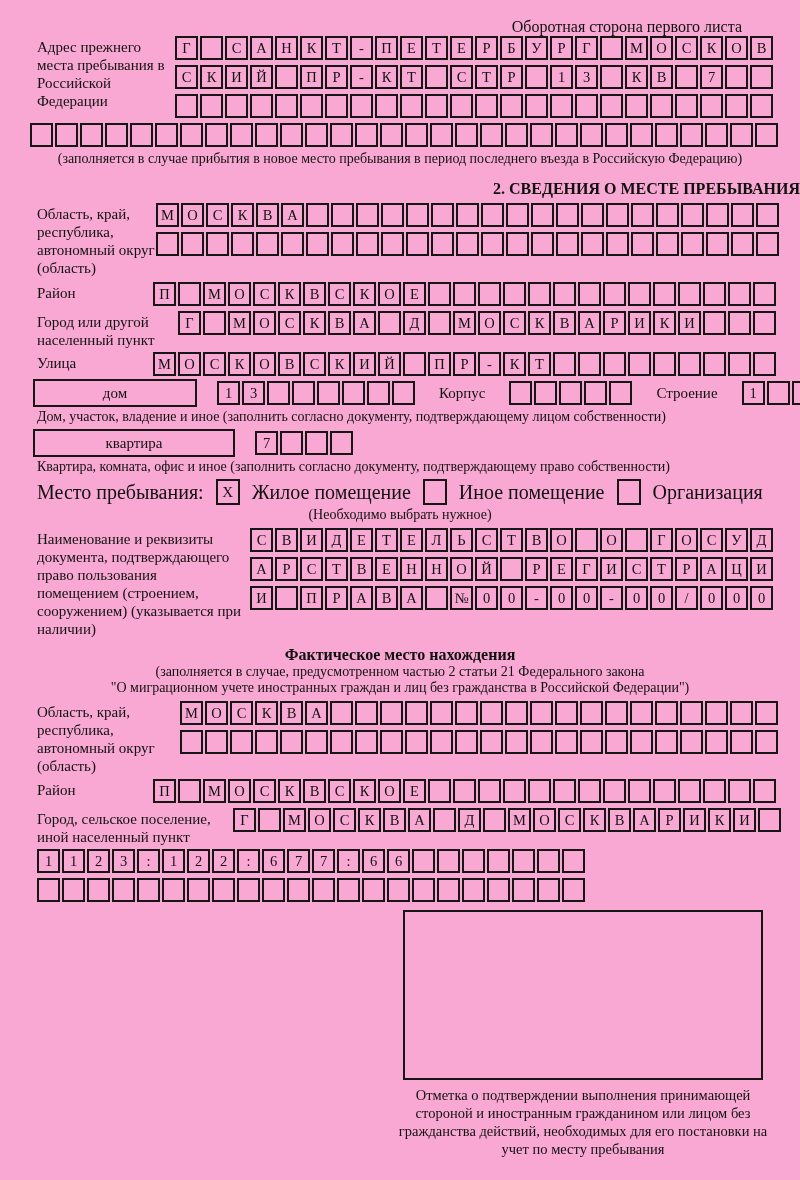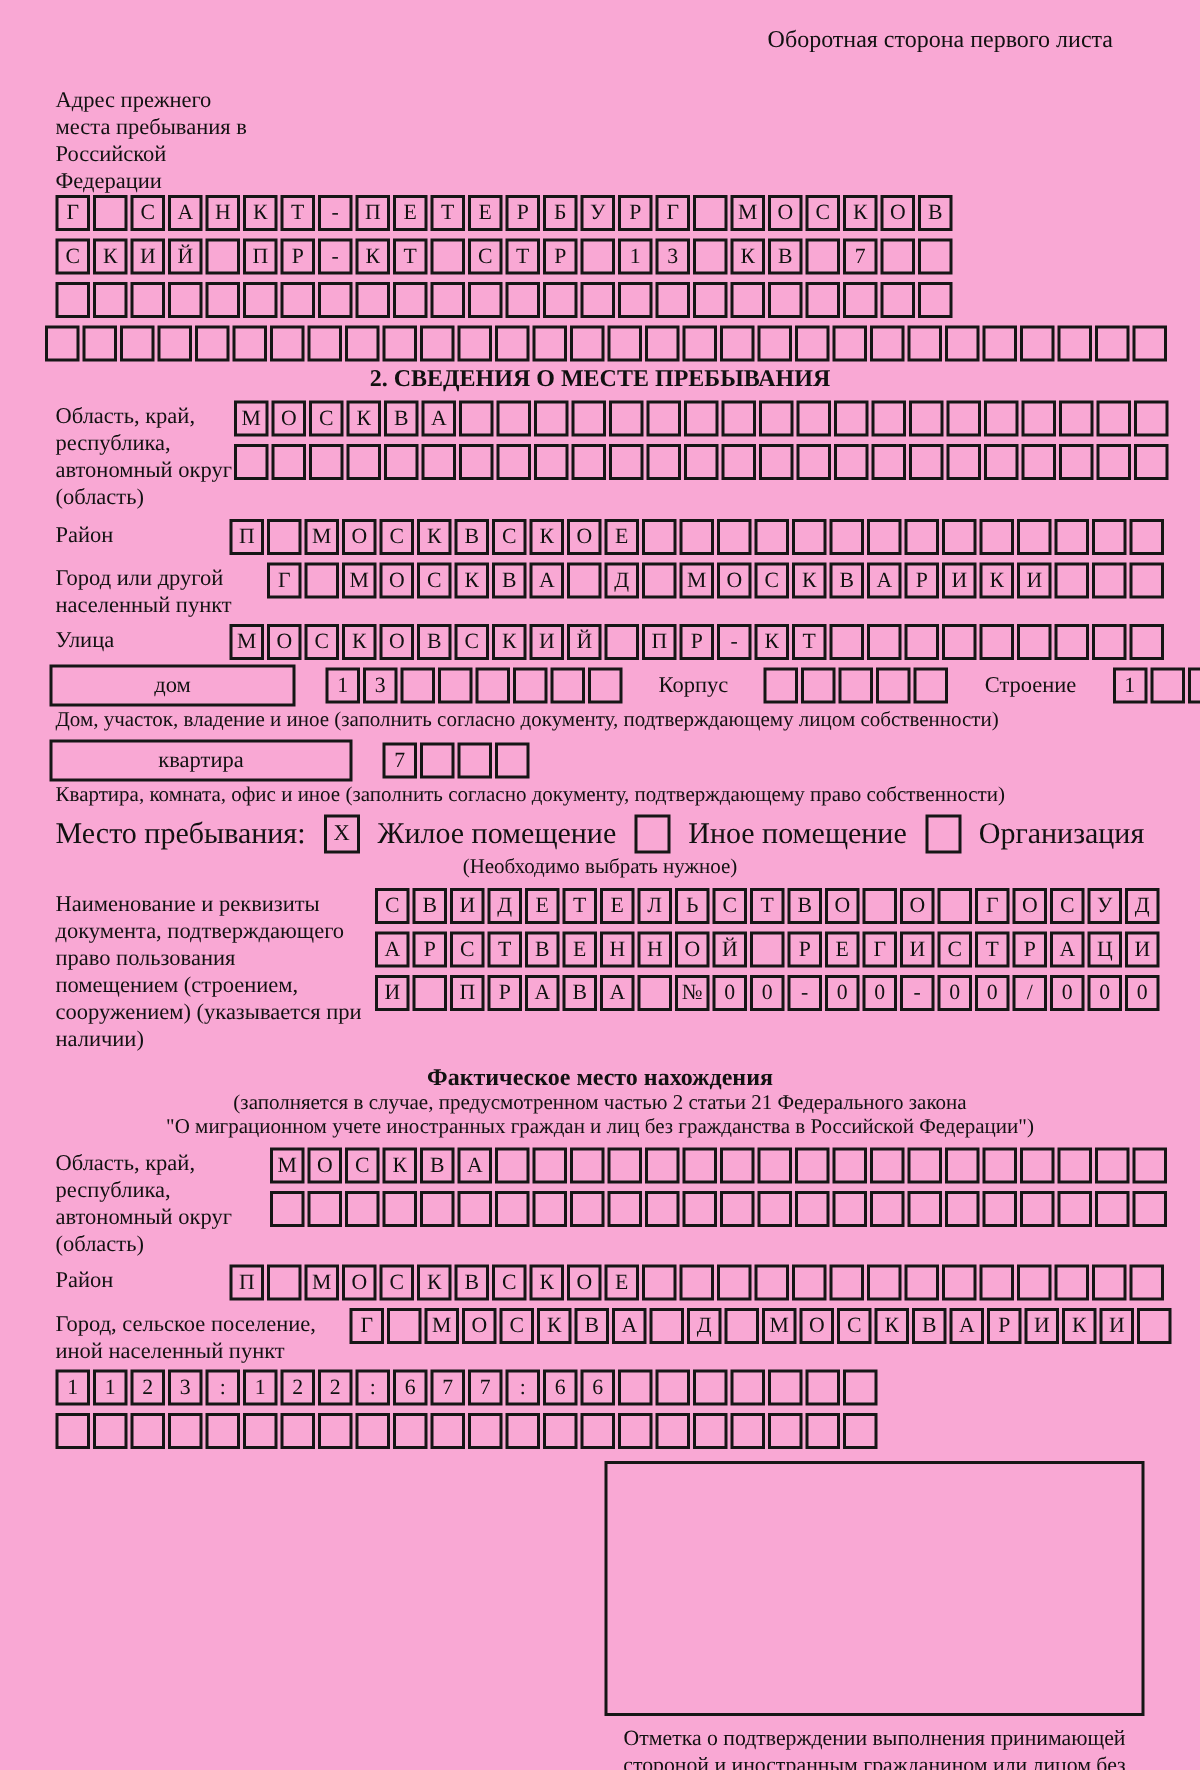--- a/index.html
+++ b/index.html
@@ -18,24 +18,24 @@
   .w196{width:196px;}
   .w205{width:205px;padding-right:8px;box-sizing:content-box;}
   .cellrows{display:flex;flex-direction:column;gap:5px;}
   .cells{display:flex;gap:2px;}
   .cell{
     flex:none;width:19px;height:20px;border:2px solid #161616;
     display:flex;align-items:center;justify-content:center;
     font-size:14.5px;line-height:20px;
   }
   .note{font-size:14px;line-height:16px;text-align:center;margin-top:4px;}
-  .sec-title{font-size:16px;line-height:18px;font-weight:bold;text-align:center;margin-top:3px;font-family:Liberation Serif, serif;}
+  .sec-title{font-size:16px;line-height:18px;font-weight:bold;text-align:right;margin-top:13px;font-family:Liberation Serif, serif;}
   .mt3{margin-top:3px;} .mt4{margin-top:4px;} .mt5{margin-top:5px;}
   .overflow-row{margin-left:30px;margin-top:5px;}
-  .addr{margin-top:20px;flex-direction:column;}
+  .addr{}
   .inline-row{display:flex;align-items:center;margin-left:33px;gap:20px;}
   .wbox{flex:none;border:2px solid #161616;height:24px;display:flex;align-items:center;justify-content:center;font-size:15px;}
   .wbox-dom{width:160px;}
   .wbox-kv{width:198px;}
   .small-label{font-size:15px;margin:0 4px;}
   .caption{font-size:14px;line-height:16px;margin-left:37px;margin-top:2px;}
   .stay{align-items:center;gap:12px;margin-top:4px;}
   .chk{flex:none;width:20px;height:22px;border:2px solid #161616;display:flex;align-items:center;justify-content:center;font-size:15px;}
   .optlabel{font-size:20px;}
   .fact-title{font-size:16px;line-height:18px;font-weight:bold;text-align:center;margin-top:8px;}
@@ -159,20 +159,21 @@
       <span class="cell"></span>
       <span class="cell"></span>
       <span class="cell"></span>
       <span class="cell"></span>
       <span class="cell"></span>
       <span class="cell"></span>
       <span class="cell"></span>
       <span class="cell"></span>
       <span class="cell"></span>
     </div>
+  <div class="note">(заполняется в случае прибытия в новое место пребывания в период последнего въезда в Российскую Федерацию)</div>
 
   <div class="sec-title">2. СВЕДЕНИЯ О МЕСТЕ ПРЕБЫВАНИЯ</div>
 
   <div class="row mt5">
     <div class="flabel w119">Область, край, республика, автономный округ (область)</div>
     <div class="cellrows">
       <div class="cells">
           <span class="cell">М</span>
           <span class="cell">О</span>
           <span class="cell">С</span>

